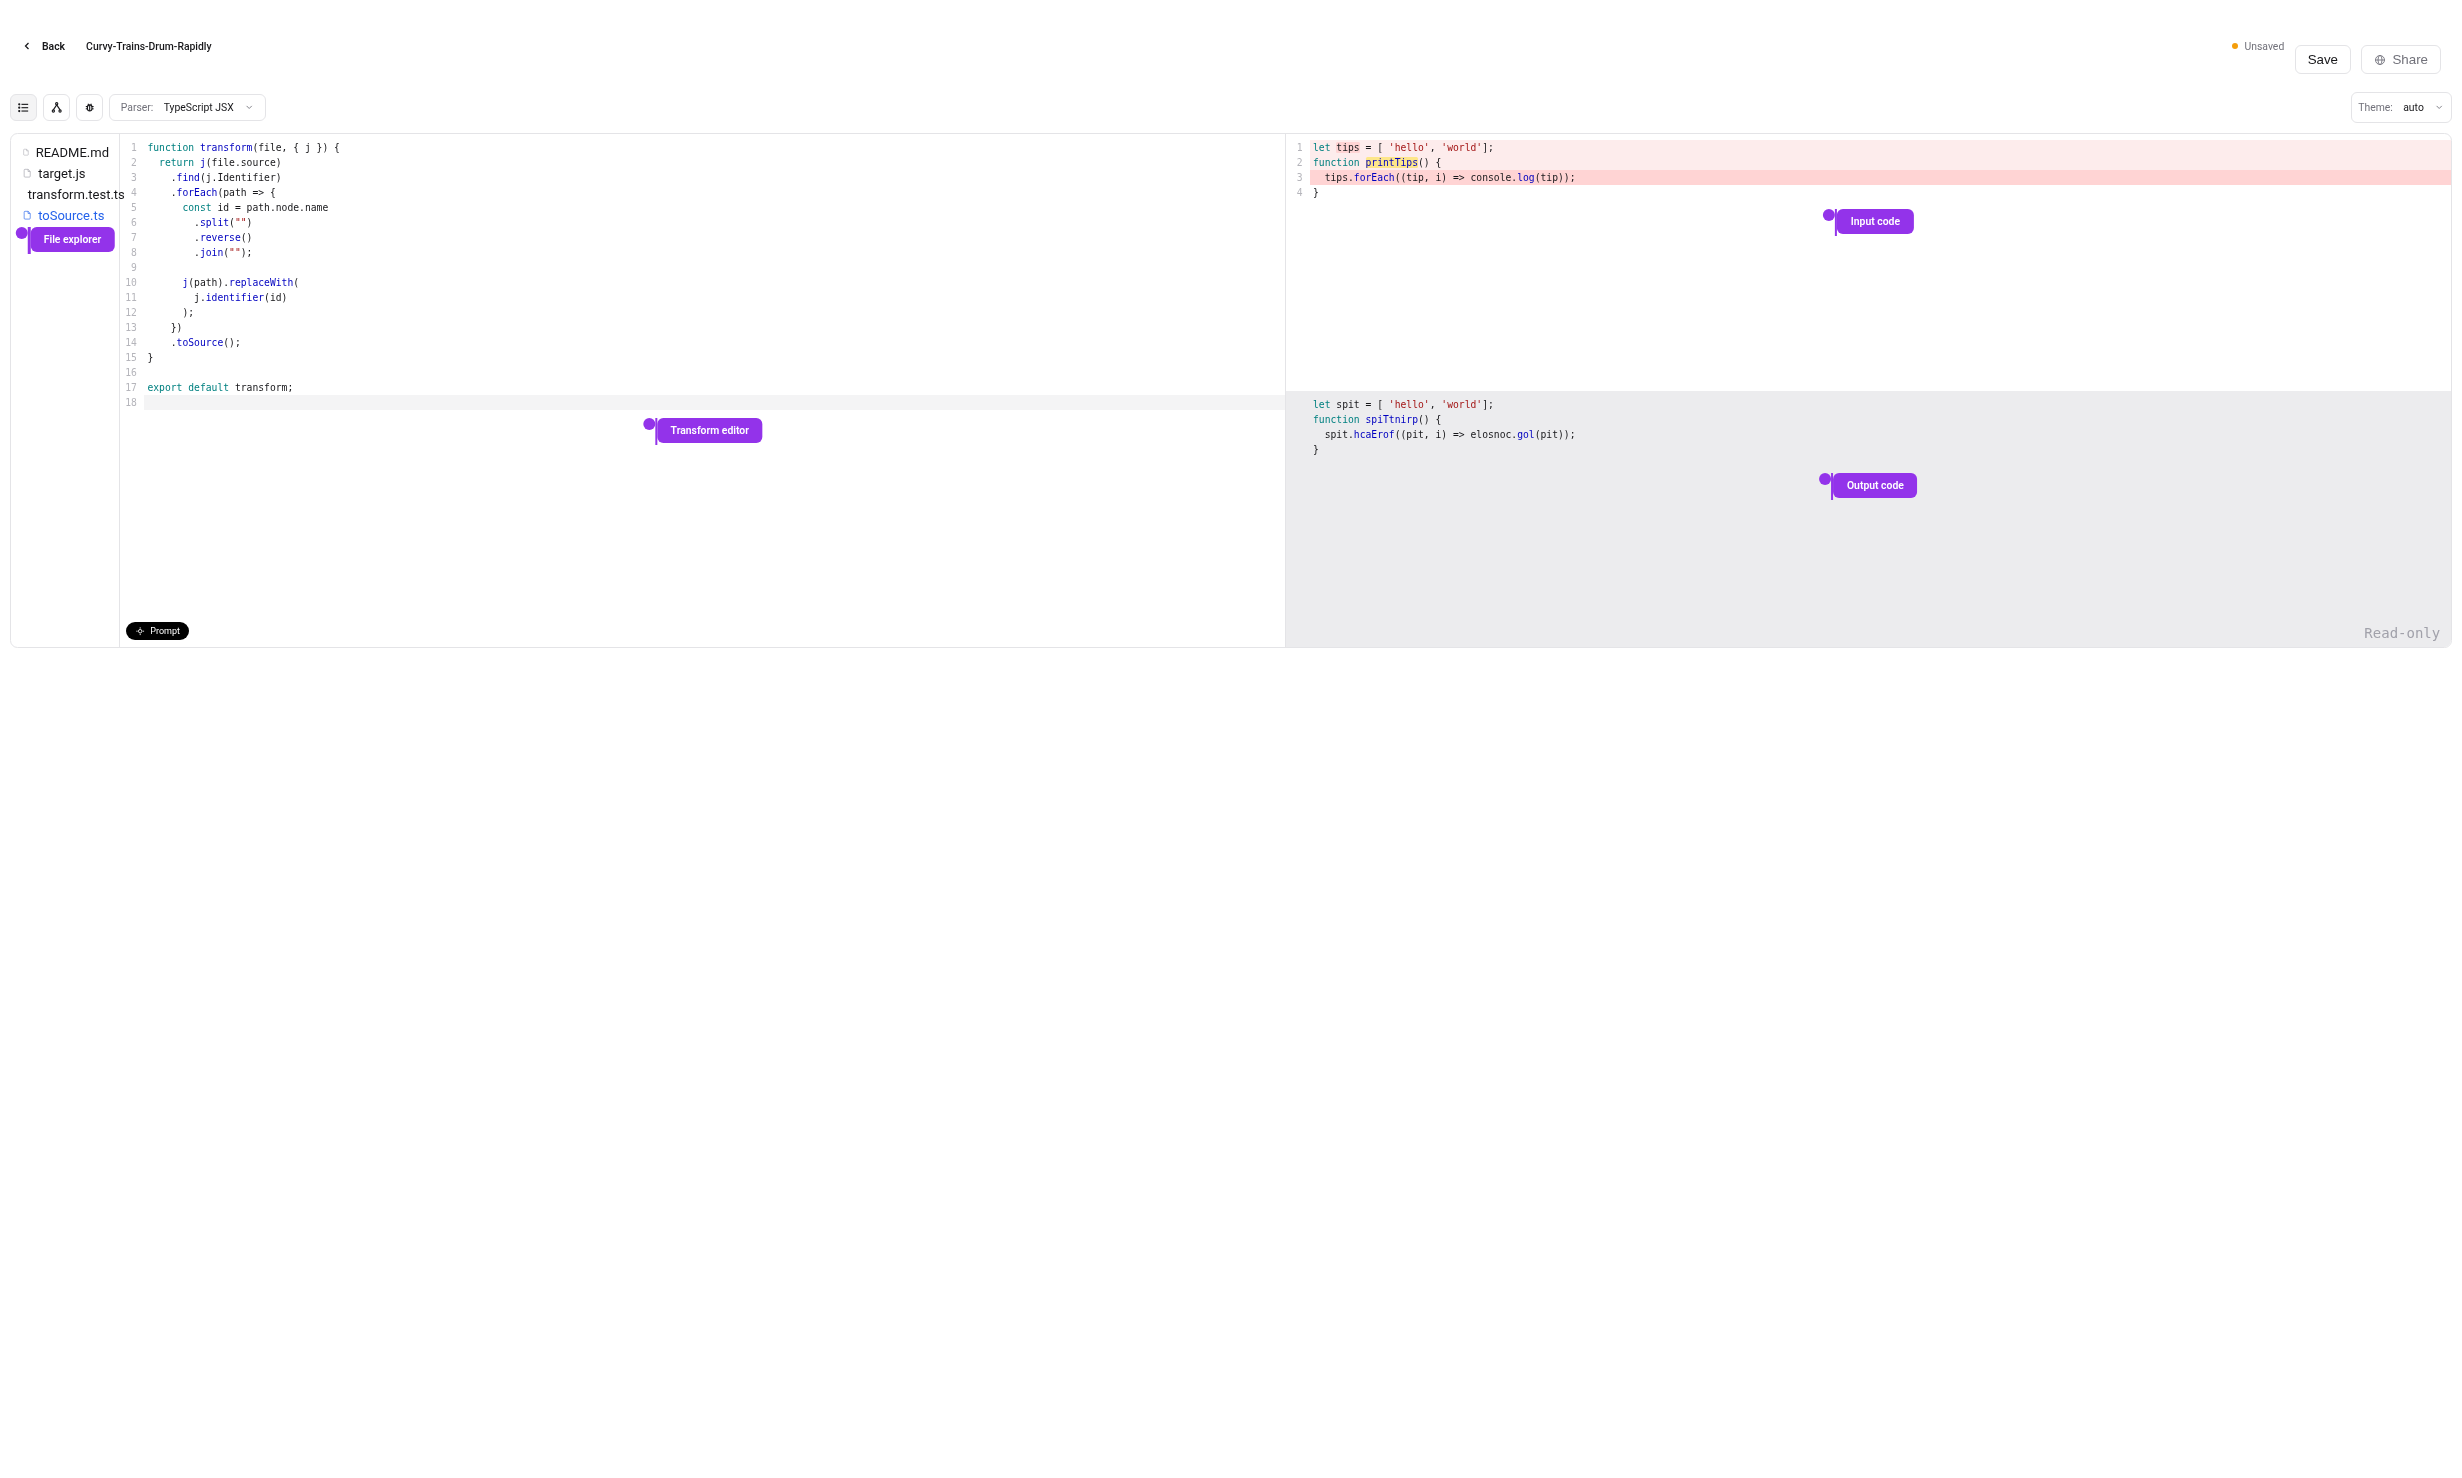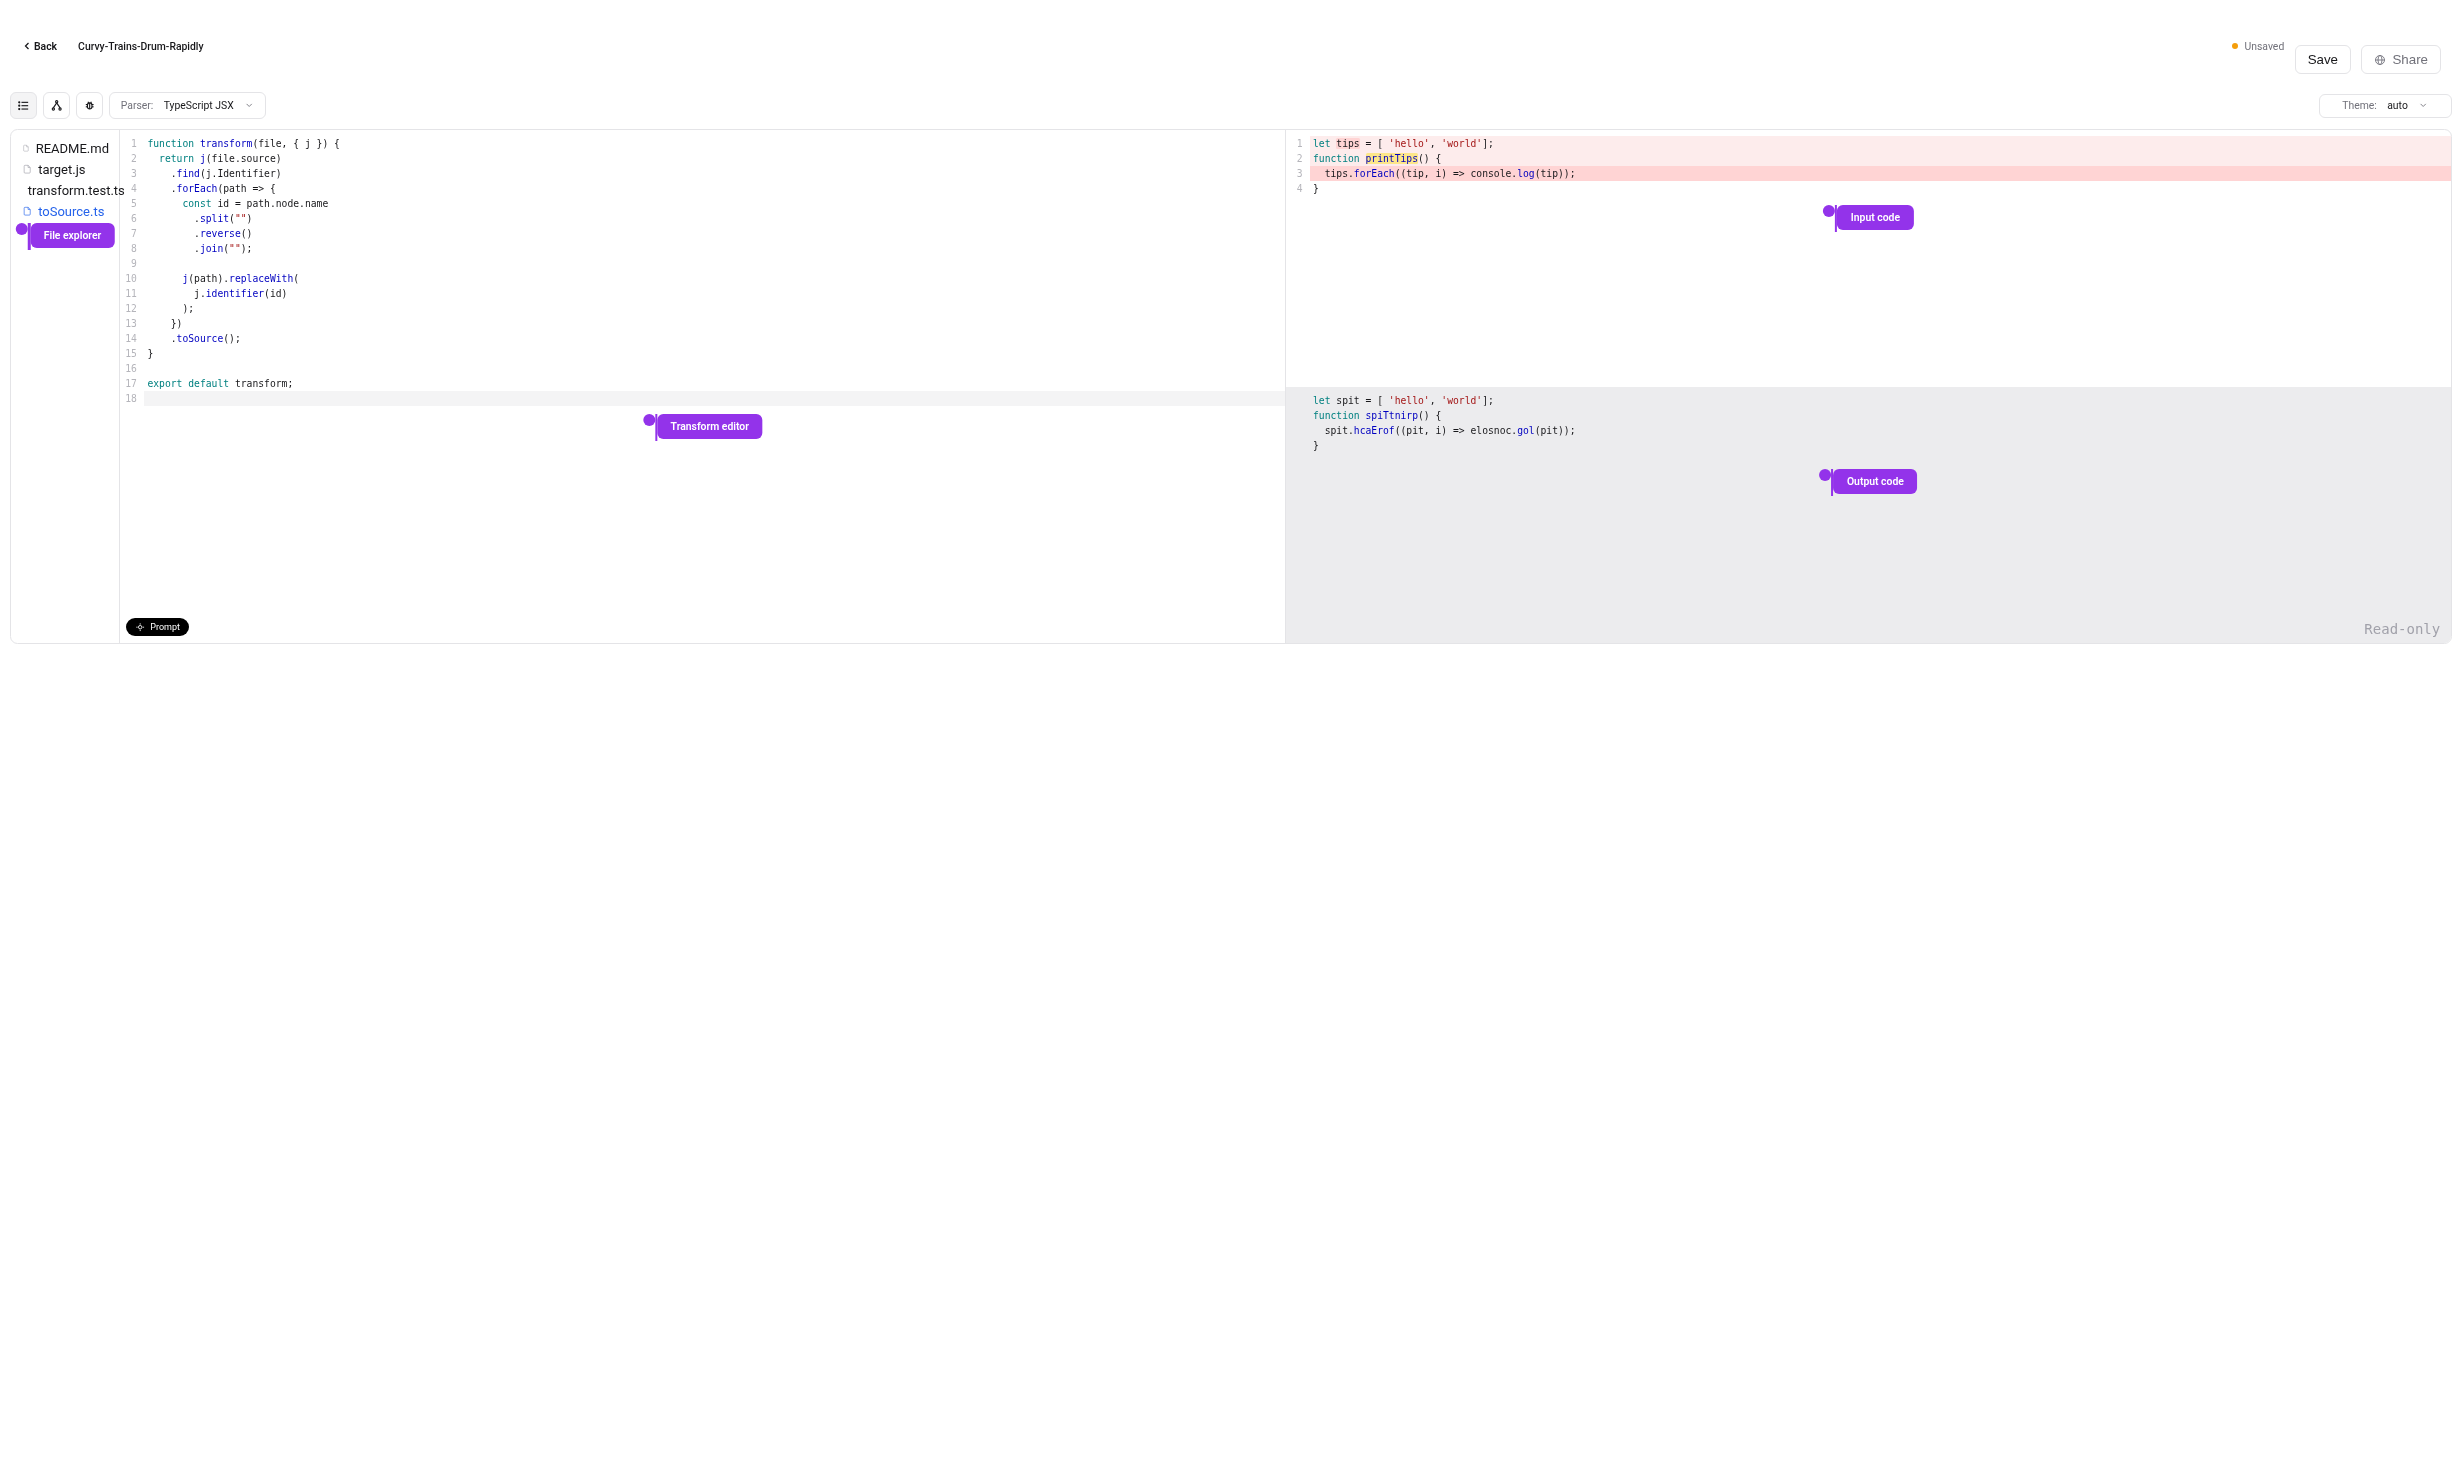--- a/index.html
+++ b/index.html
@@ -30,21 +30,21 @@
     background:#fff;
     font-size:10.4px;
   }
 
   
   .topbar {
     display:flex; align-items:center; justify-content:space-between;
     padding: 18px 21px;
   }
   .topbar-left { display:flex; align-items:center; gap:21px; }
-  .back-btn { display:flex; align-items:center; gap:1px; cursor:pointer; font-weight:600; }
+  .back-btn { display:flex; align-items:center; gap:9px; cursor:pointer; font-weight:600; }
   .back-btn svg { width:12px; height:12px; }
   .title { font-weight:500; }
   .topbar-right { display:flex; align-items:center; gap:10.4px; }
   .unsaved { display:flex; align-items:center; gap:6px; color:var(--muted); }
   .dot { width:6px; height:6px; border-radius:50%; background:var(--amber); }
   .btn {
     border:0.7px solid var(--border); border-radius:6px; padding:6px 12px;
     background:#fff; cursor:pointer; font-weight:500; display:flex; align-items:center; gap:6px;
     color:var(--fg);
     margin-top:27px;
@@ -64,21 +64,21 @@
   }
   .icon-btn.active { background:#f4f4f5; }
   .icon-btn svg { width:13.4px; height:13.4px; }
   .parser {
     border:0.7px solid var(--border); border-radius:6px; padding:0 10.4px; height:27px;
     display:flex; align-items:center; gap:10.4px; cursor:pointer;
   }
   .parser .lbl { color:var(--muted); }
   .parser svg { width:10.4px; height:10.4px; stroke:var(--muted); }
   .theme {
-    border:0.7px solid var(--border); border-radius:6px; padding:0 22px; height:24px;
+    border:0.7px solid var(--border); border-radius:6px; padding:0 6px; height:31px;
     display:flex; align-items:center; gap:10.4px; cursor:pointer;text-align:right;
   }
   .theme .lbl { color:var(--muted); }
   .theme svg { width:10.4px; height:10.4px; stroke:var(--muted); }
 
   
   .workspace {
     margin: 0 10.4px 10.4px 10.4px;
     border:0.7px solid var(--border); border-radius:7.5px;
     display:flex;

